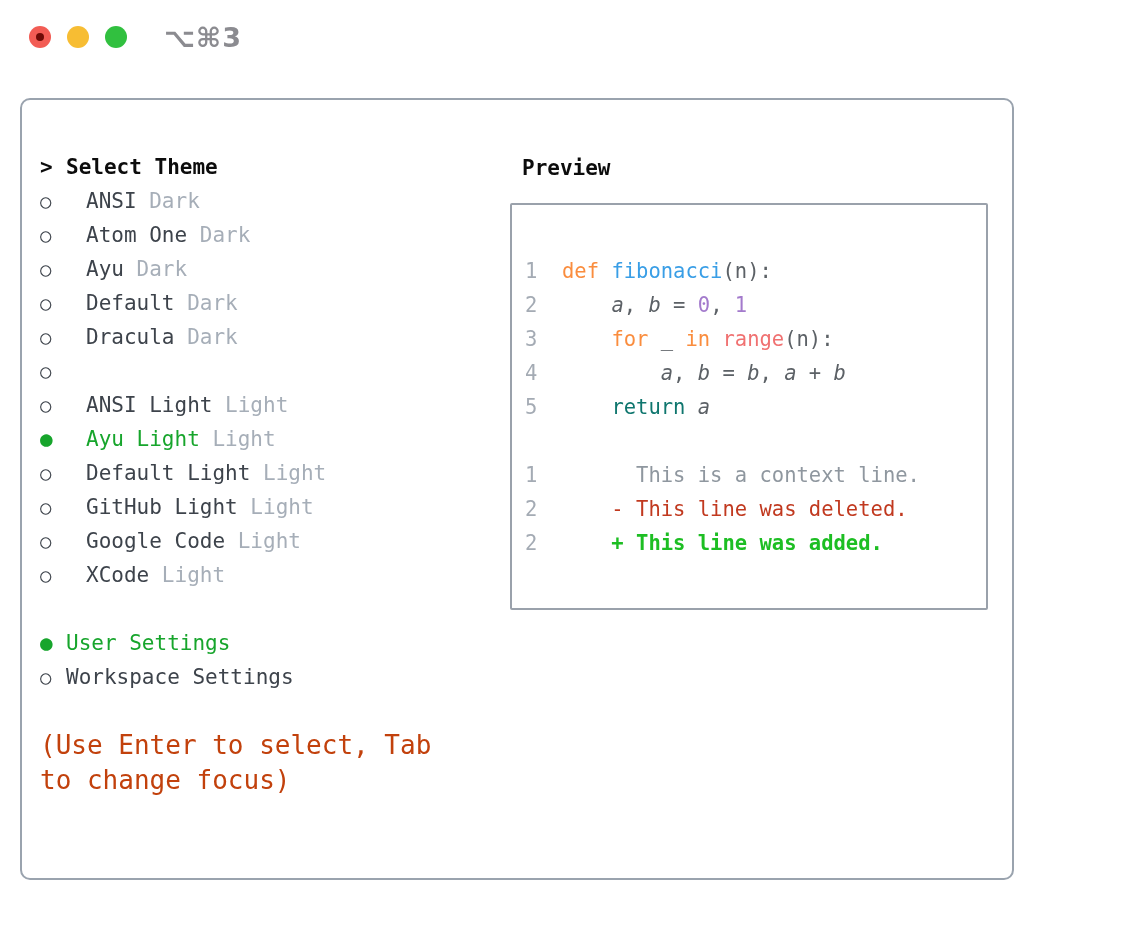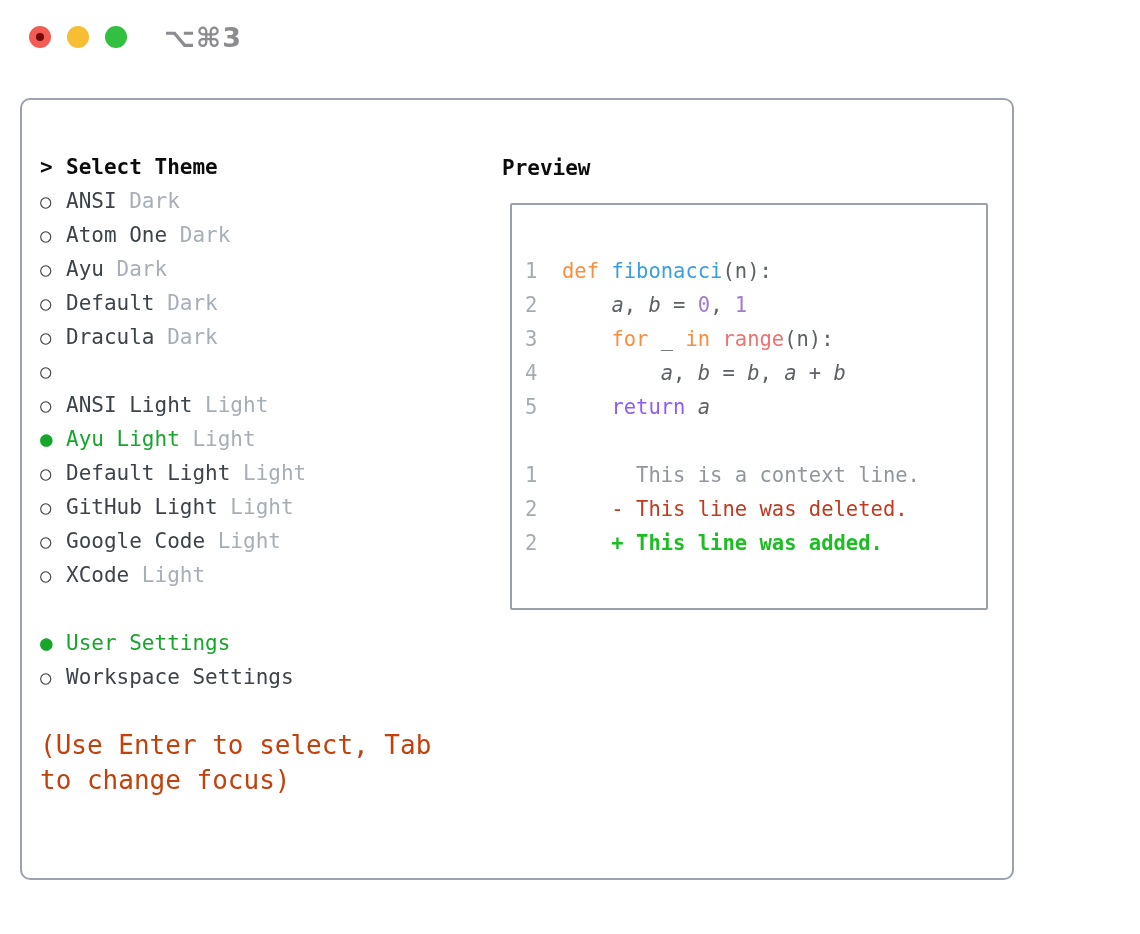--- a/index.html
+++ b/index.html
@@ -35,34 +35,34 @@
 
   
   .left-col {
     position: absolute; left: 18px; top: 50px; width: 432px;
     font-size: 21px; line-height: 34px; color: #3d434b;
   }
   .row { display: flex; height: 34px; align-items: center; }
   .marker { width: 26px; flex: 0 0 26px; white-space: pre; }
   .row .label { white-space: pre; }
   .row.header .marker, .row.header .label { font-weight: bold; color: #0c0c0c; }
-  .theme-name { color: #3d434b; }
+  .theme-name { color: #3d434b; margin-left: 20px; }
   .variant { color: #a6aeb8; }
   .row.selected .theme-name, .row.selected .opt-label { color: var(--sel-green); }
   .row.selected .marker { color: var(--sel-green); }
   .marker.off { color: #40464e; font-size: 19px; }
   .spacer { height: 34px; }
   .hint {
     margin-top: 0; color: #c2410c; white-space: normal;
     font-size: 26px; line-height: 34.5px; width: 420px;
   }
 
   
   .preview-title {
-    position: absolute; left: 480px; top: 51px; font-size: 21px; line-height: 34px;
+    position: absolute; left: 500px; top: 51px; font-size: 21px; line-height: 34px;
     font-weight: bold; color: #0c0c0c;
   }
   .preview-box {
     position: absolute; left: 488px; top: 103px; width: 478px; height: 407px;
     border: 2px solid #9aa1ab; border-radius: 2px; background: #ffffff;
     padding: 49px 10px 0 13px;
     font-size: 20.5px; line-height: 34px;
   }
   .pline { display: flex; height: 34px; white-space: pre; }
   .ln { flex: 0 0 37px; color: #a4abb4; }
@@ -152,21 +152,21 @@
       <div class="spacer"></div>
       <div class="hint">(Use Enter to select, Tab to change focus)</div>
     </div>
 
     <div class="preview-title">Preview</div>
     <div class="preview-box" id="preview-box">
         <div class="pline"><span class="ln">1</span><span class="code"><span class="tk-kw" style="color: rgb(250, 141, 62);">def</span><span class="tk-plain"> </span><span class="tk-fn" style="color: rgb(57, 158, 230);">fibonacci</span><span class="tk-plain">(n):</span></span></div>
         <div class="pline"><span class="ln">2</span><span class="code"><span class="tk-plain">    </span><span class="tk-var">a</span><span class="tk-plain">, </span><span class="tk-var">b</span><span class="tk-plain"> = </span><span class="tk-num" style="color: rgb(163, 122, 204);">0</span><span class="tk-plain">, </span><span class="tk-num" style="color: rgb(163, 122, 204);">1</span></span></div>
         <div class="pline"><span class="ln">3</span><span class="code"><span class="tk-plain">    </span><span class="tk-kw" style="color: rgb(250, 141, 62);">for</span><span class="tk-plain"> _ </span><span class="tk-kw" style="color: rgb(250, 141, 62);">in</span><span class="tk-plain"> </span><span class="tk-call" style="color: rgb(240, 113, 113);">range</span><span class="tk-plain">(n):</span></span></div>
         <div class="pline"><span class="ln">4</span><span class="code"><span class="tk-plain">        </span><span class="tk-var">a</span><span class="tk-plain">, </span><span class="tk-var">b</span><span class="tk-plain"> = </span><span class="tk-var">b</span><span class="tk-plain">, </span><span class="tk-var">a</span><span class="tk-plain"> + </span><span class="tk-var">b</span></span></div>
-        <div class="pline"><span class="ln">5</span><span class="code"><span class="tk-plain">    </span><span class="tk-kw" style="color: #8b5cf6;">return</span><span class="tk-plain"> </span><span class="tk-var">a</span></span></div>
+        <div class="pline"><span class="ln">5</span><span class="code"><span class="tk-plain">    </span><span class="tk-kw" style="color: #0f766e;">return</span><span class="tk-plain"> </span><span class="tk-var">a</span></span></div>
         <div class="pline"><span class="ln"></span><span class="code"></span></div>
         <div class="pline"><span class="ln">1</span><span class="code"><span class="tk-ctx" style="color: rgb(143, 151, 159);">      This is a context line.</span></span></div>
         <div class="pline"><span class="ln">2</span><span class="code"><span class="tk-del" style="color: rgb(193, 57, 31);">    - This line was deleted.</span></span></div>
         <div class="pline"><span class="ln">2</span><span class="code"><span class="tk-add" style="color: rgb(29, 190, 35); font-weight: bold;">    + This line was added.</span></span></div>
       </div>
 
   </div>
 </div>
 
 </body></html>

